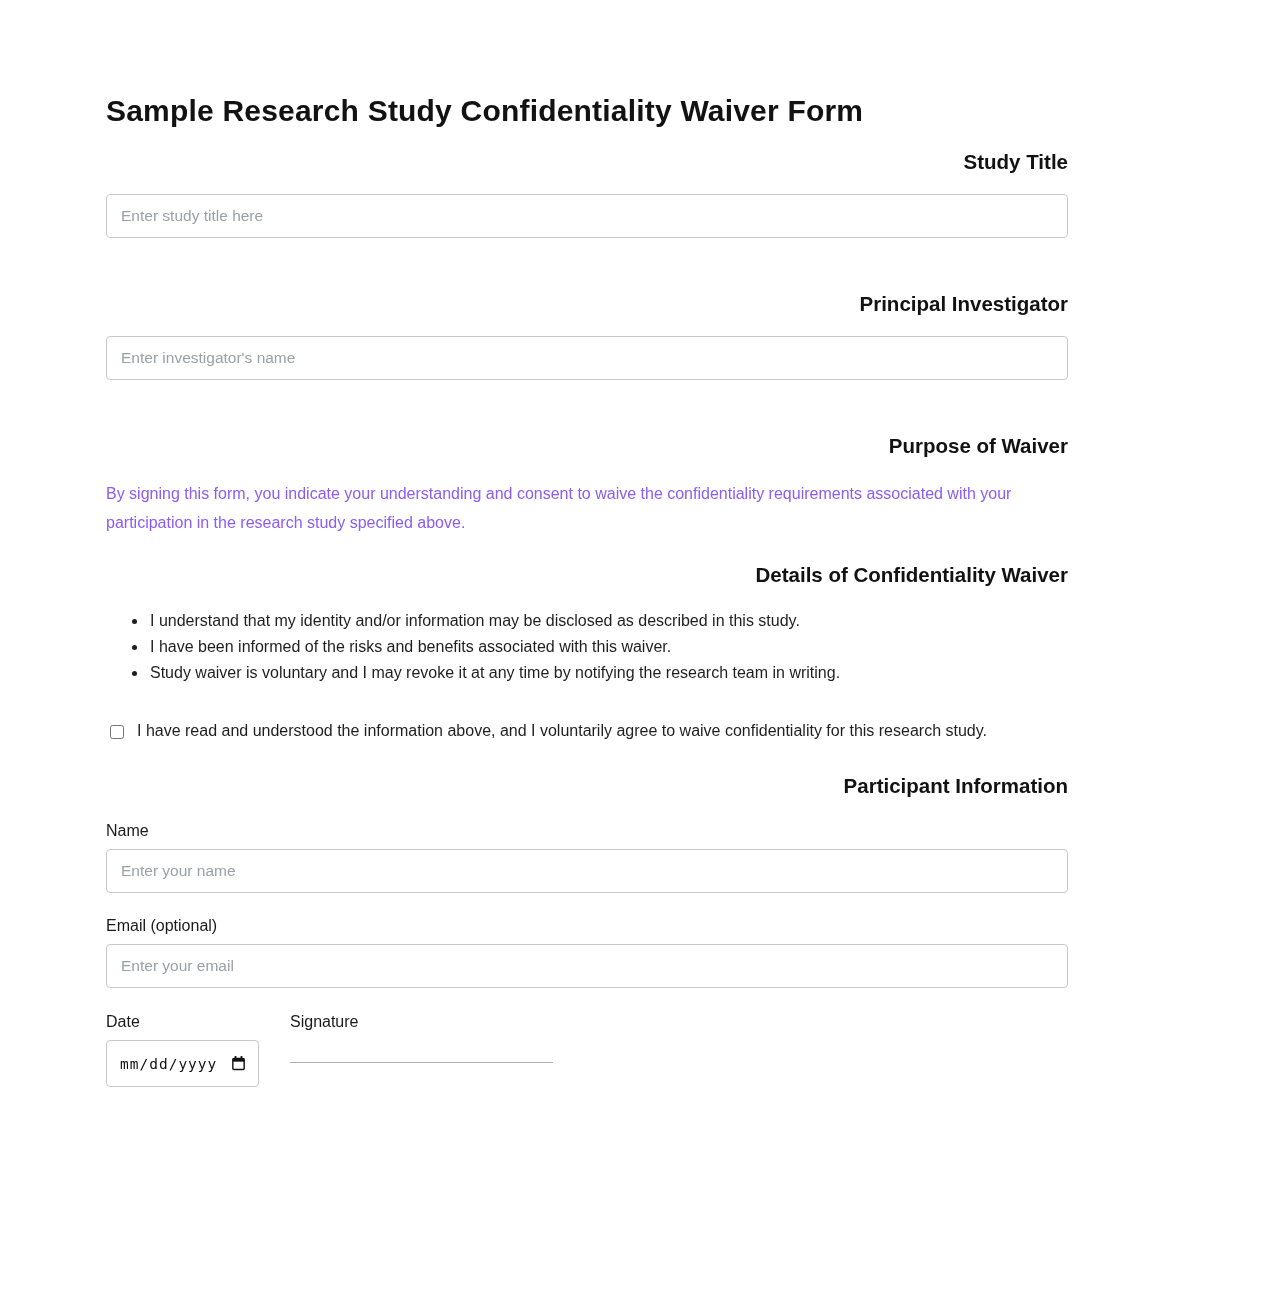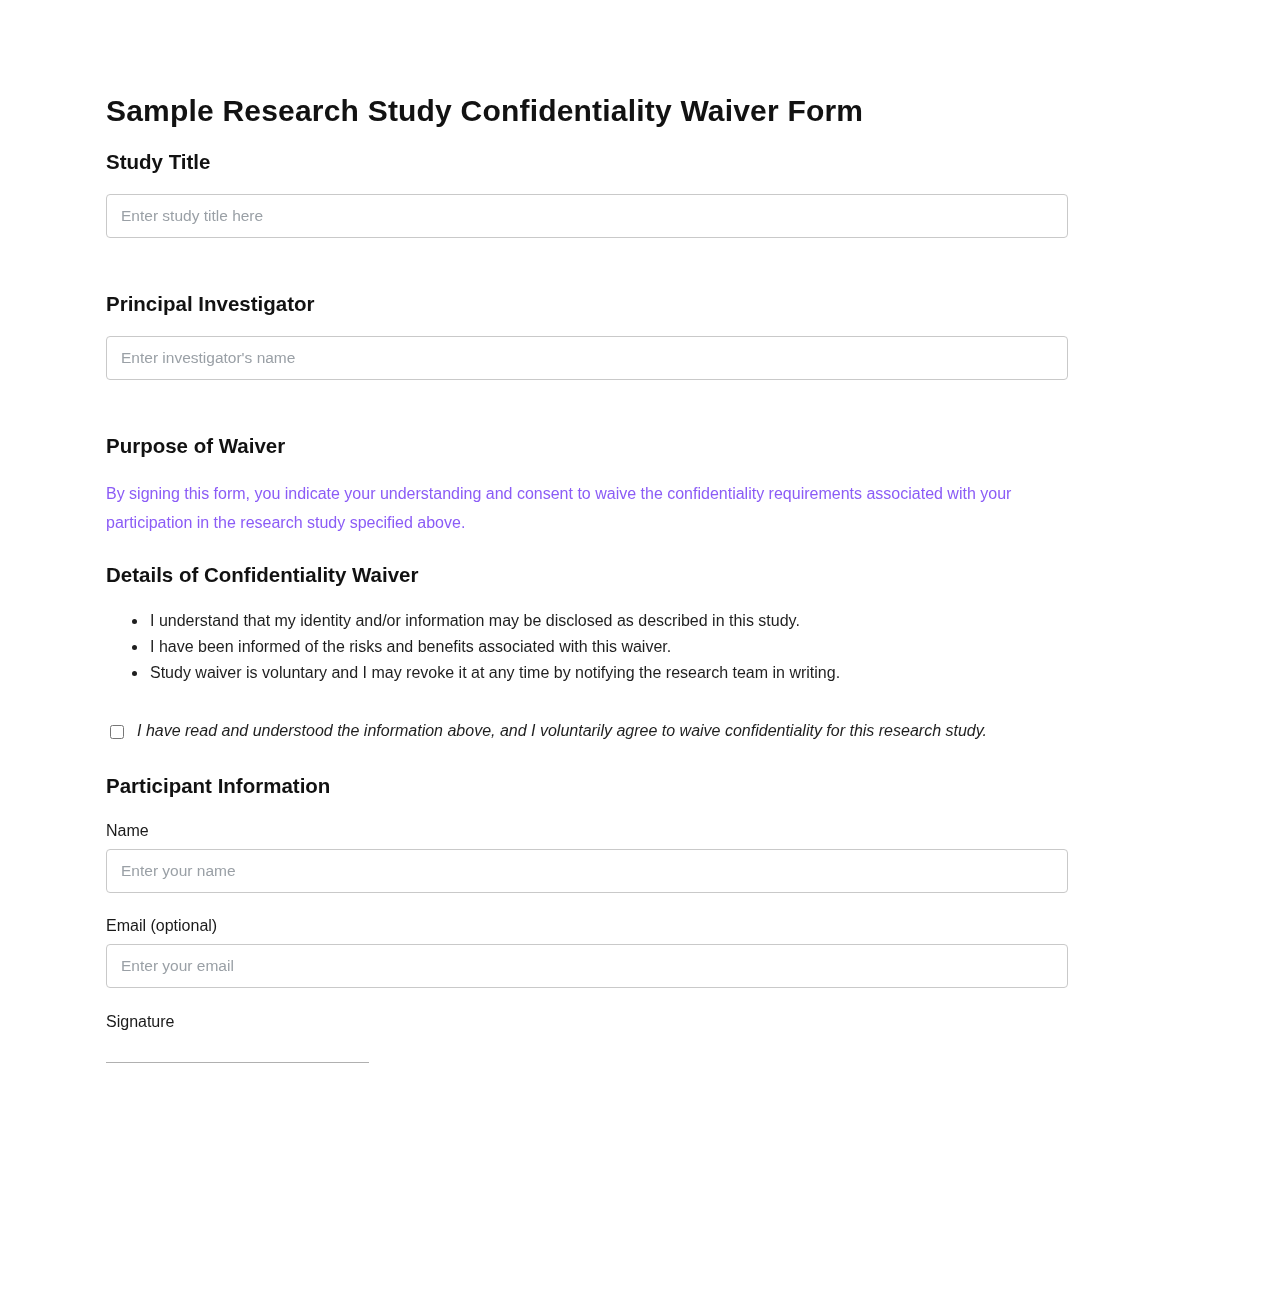--- a/index.html
+++ b/index.html
@@ -24,20 +24,21 @@
     color: #121212;
     margin: 0 0 19px 0;
     letter-spacing: 0.2px;
   }
   .section-heading {
     font-size: 20.5px;
     line-height: 27px;
     font-weight: 700;
     color: #121212;
     margin: 0;
+    text-align: right;
   }
   .mb-s  { margin-bottom: 19px; }
   .mb-m  { margin-bottom: 20px; }
   .gap-input { margin-bottom: 52px; }
   .text-input {
     display: block;
     width: 100%;
     height: 44px;
     border: 1px solid #c9c9c9;
     border-radius: 4px;
@@ -65,21 +66,20 @@
     color: #1f1f1f;
   }
   .details-list li {
     line-height: 26px;
     padding-left: 2px;
   }
   .consent-row {
     display: flex;
     align-items: center;
     margin-bottom: 29px;
-    font-style: italic;
   }
   .checkbox {
     width: 14px;
     height: 14px;
     border: 1px solid #767676;
     border-radius: 2.5px;
     background: #ffffff;
     margin: 1px 13px 0 4px;
     flex: 0 0 auto;
     cursor: pointer;
@@ -177,20 +177,32 @@
       <label class="field-label">Name</label>
       <input type="text" class="text-input" placeholder="Enter your name" style="">
     </div>
 
     <div class="participant-field last">
       <label class="field-label">Email (optional)</label>
       <input type="text" class="text-input" placeholder="Enter your email" style="">
     </div>
 
     <div class="date-sig-row">
+      <div class="date-col">
+        <label class="field-label">Date</label>
+        <div class="date-input">
+          <span class="date-value">mm/dd/yyyy</span>
+          <svg class="calendar-icon" viewBox="0 0 24 24" aria-hidden="true">
+            <rect x="6.5" y="1.5" width="2.6" height="5" fill="#111111"></rect>
+            <rect x="14.9" y="1.5" width="2.6" height="5" fill="#111111"></rect>
+            <rect x="4" y="5" width="16" height="15.5" rx="1.5" fill="none" stroke="#111111" stroke-width="2"></rect>
+            <rect x="4" y="5" width="16" height="4.4" fill="#111111"></rect>
+          </svg>
+        </div>
+      </div>
       <div class="sig-col">
         <label class="field-label">Signature</label>
         <div class="signature-line"></div>
       </div>
     </div>
   </section>
 
 </div>
 
 </body></html>

